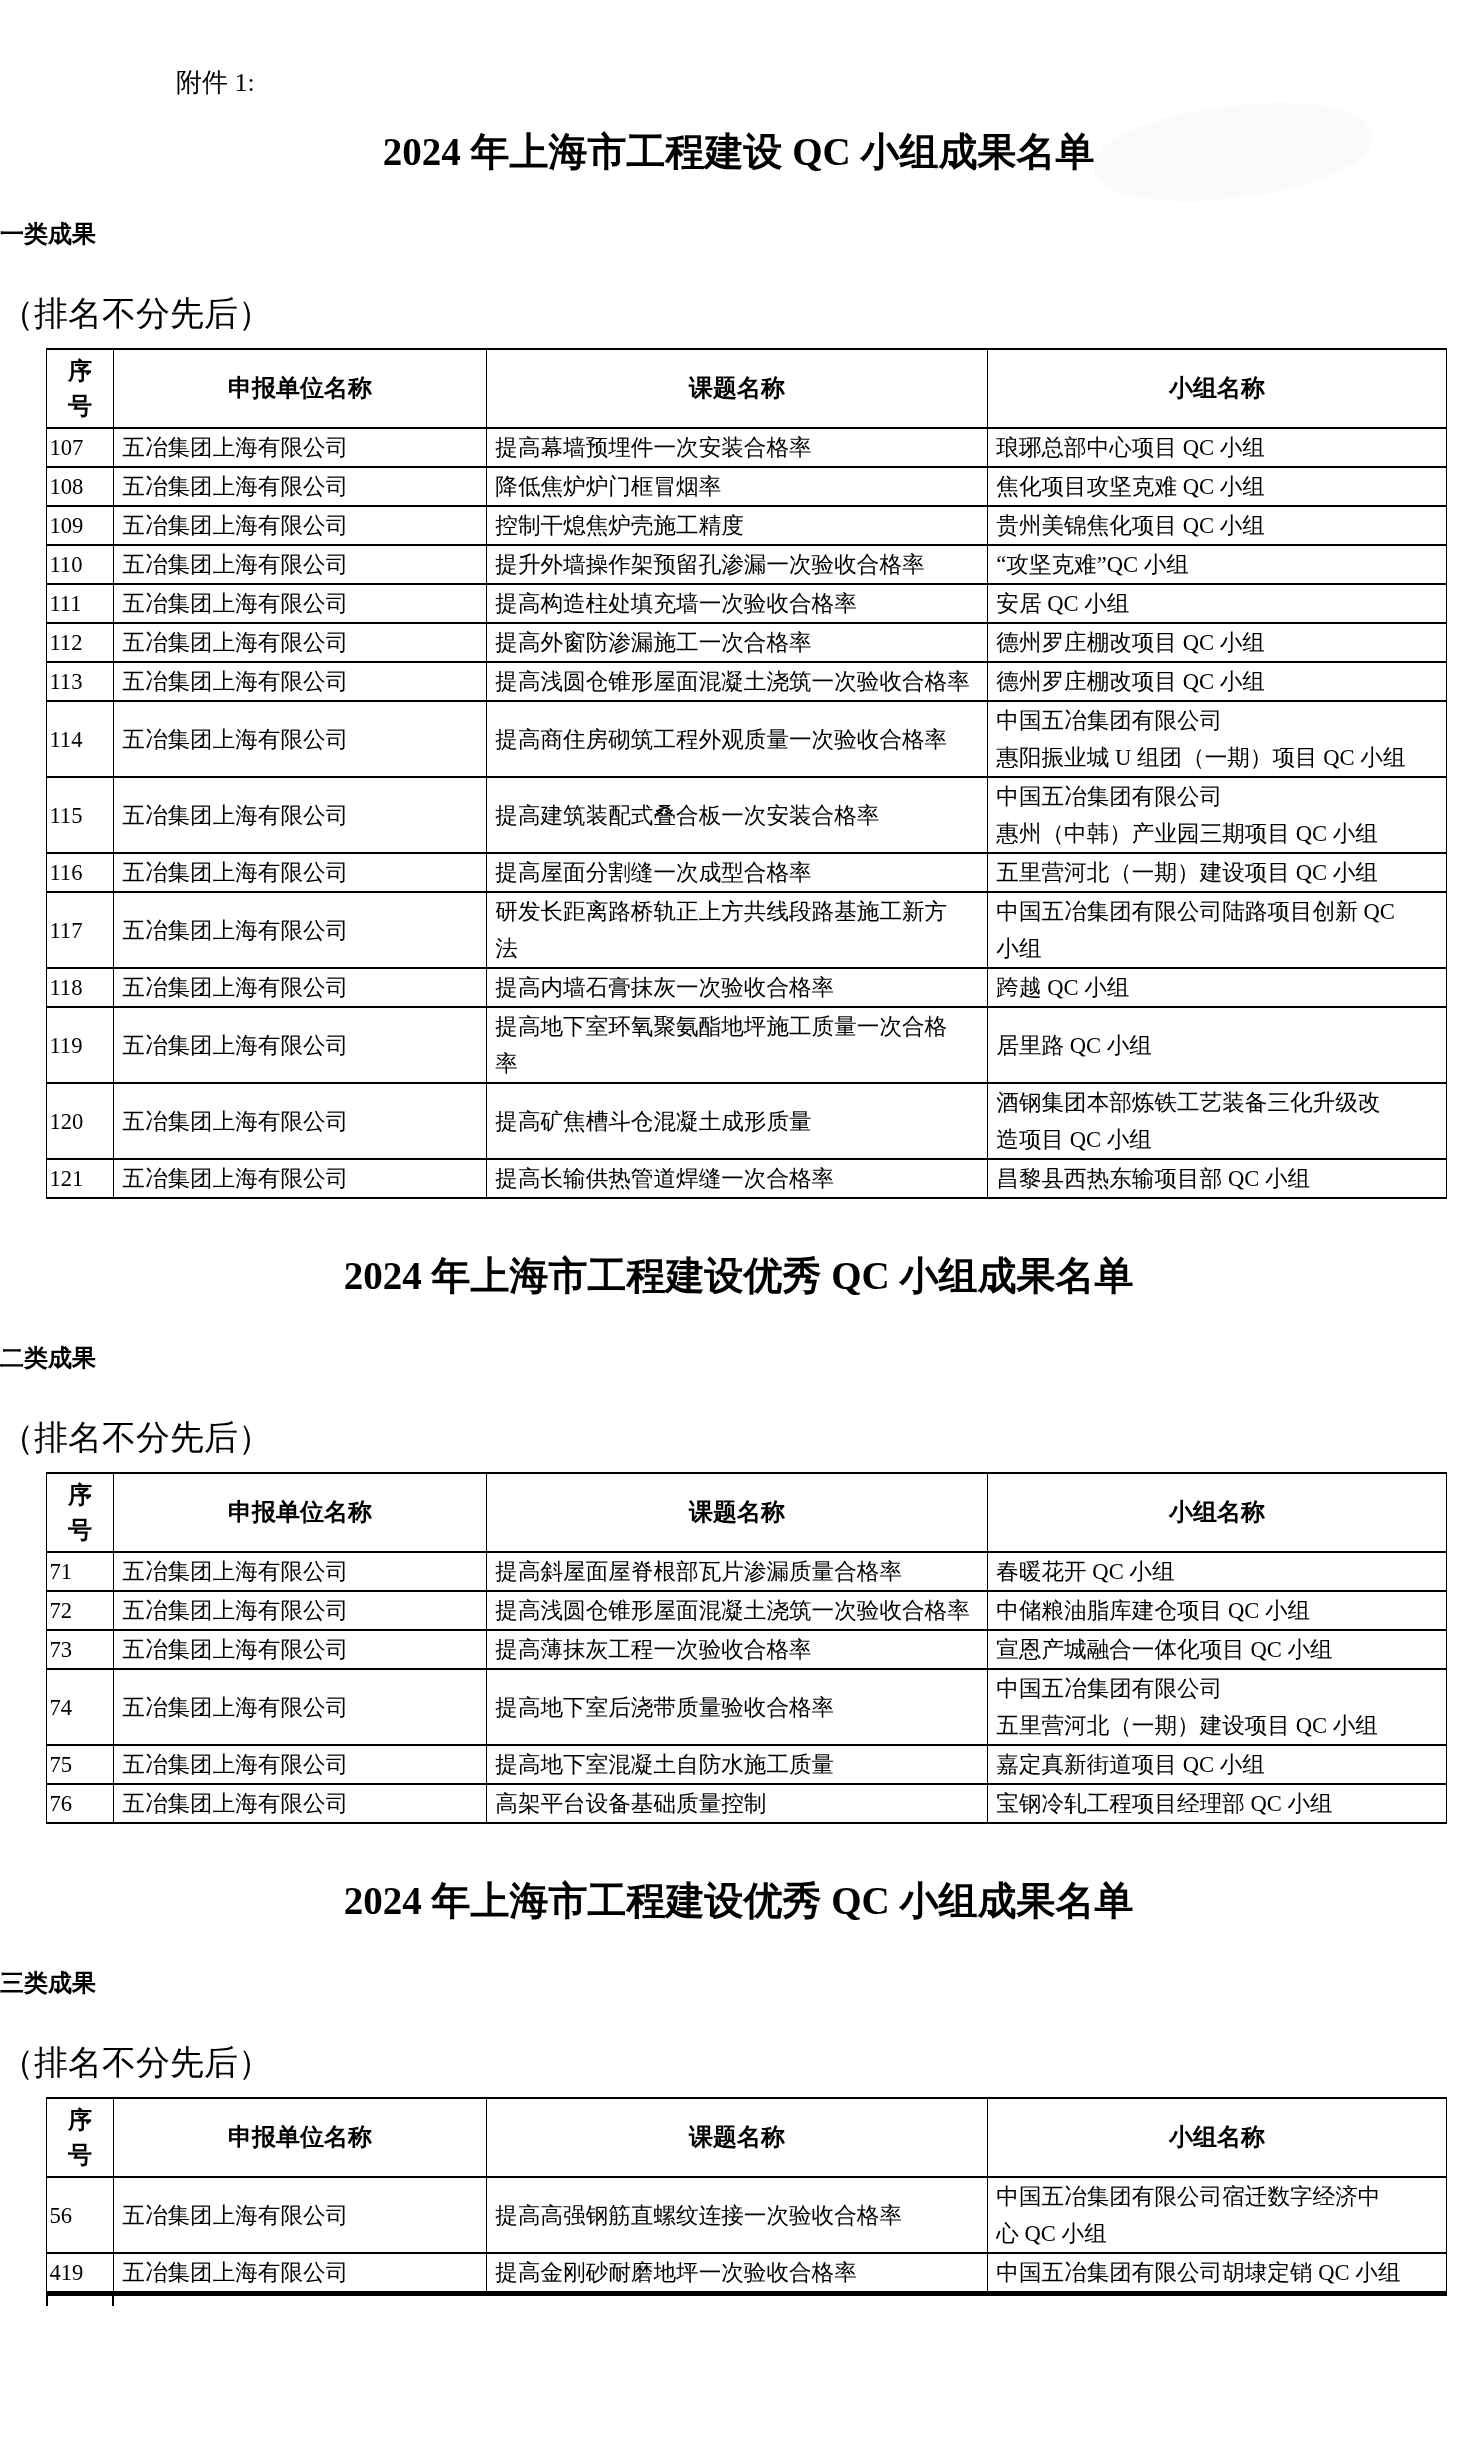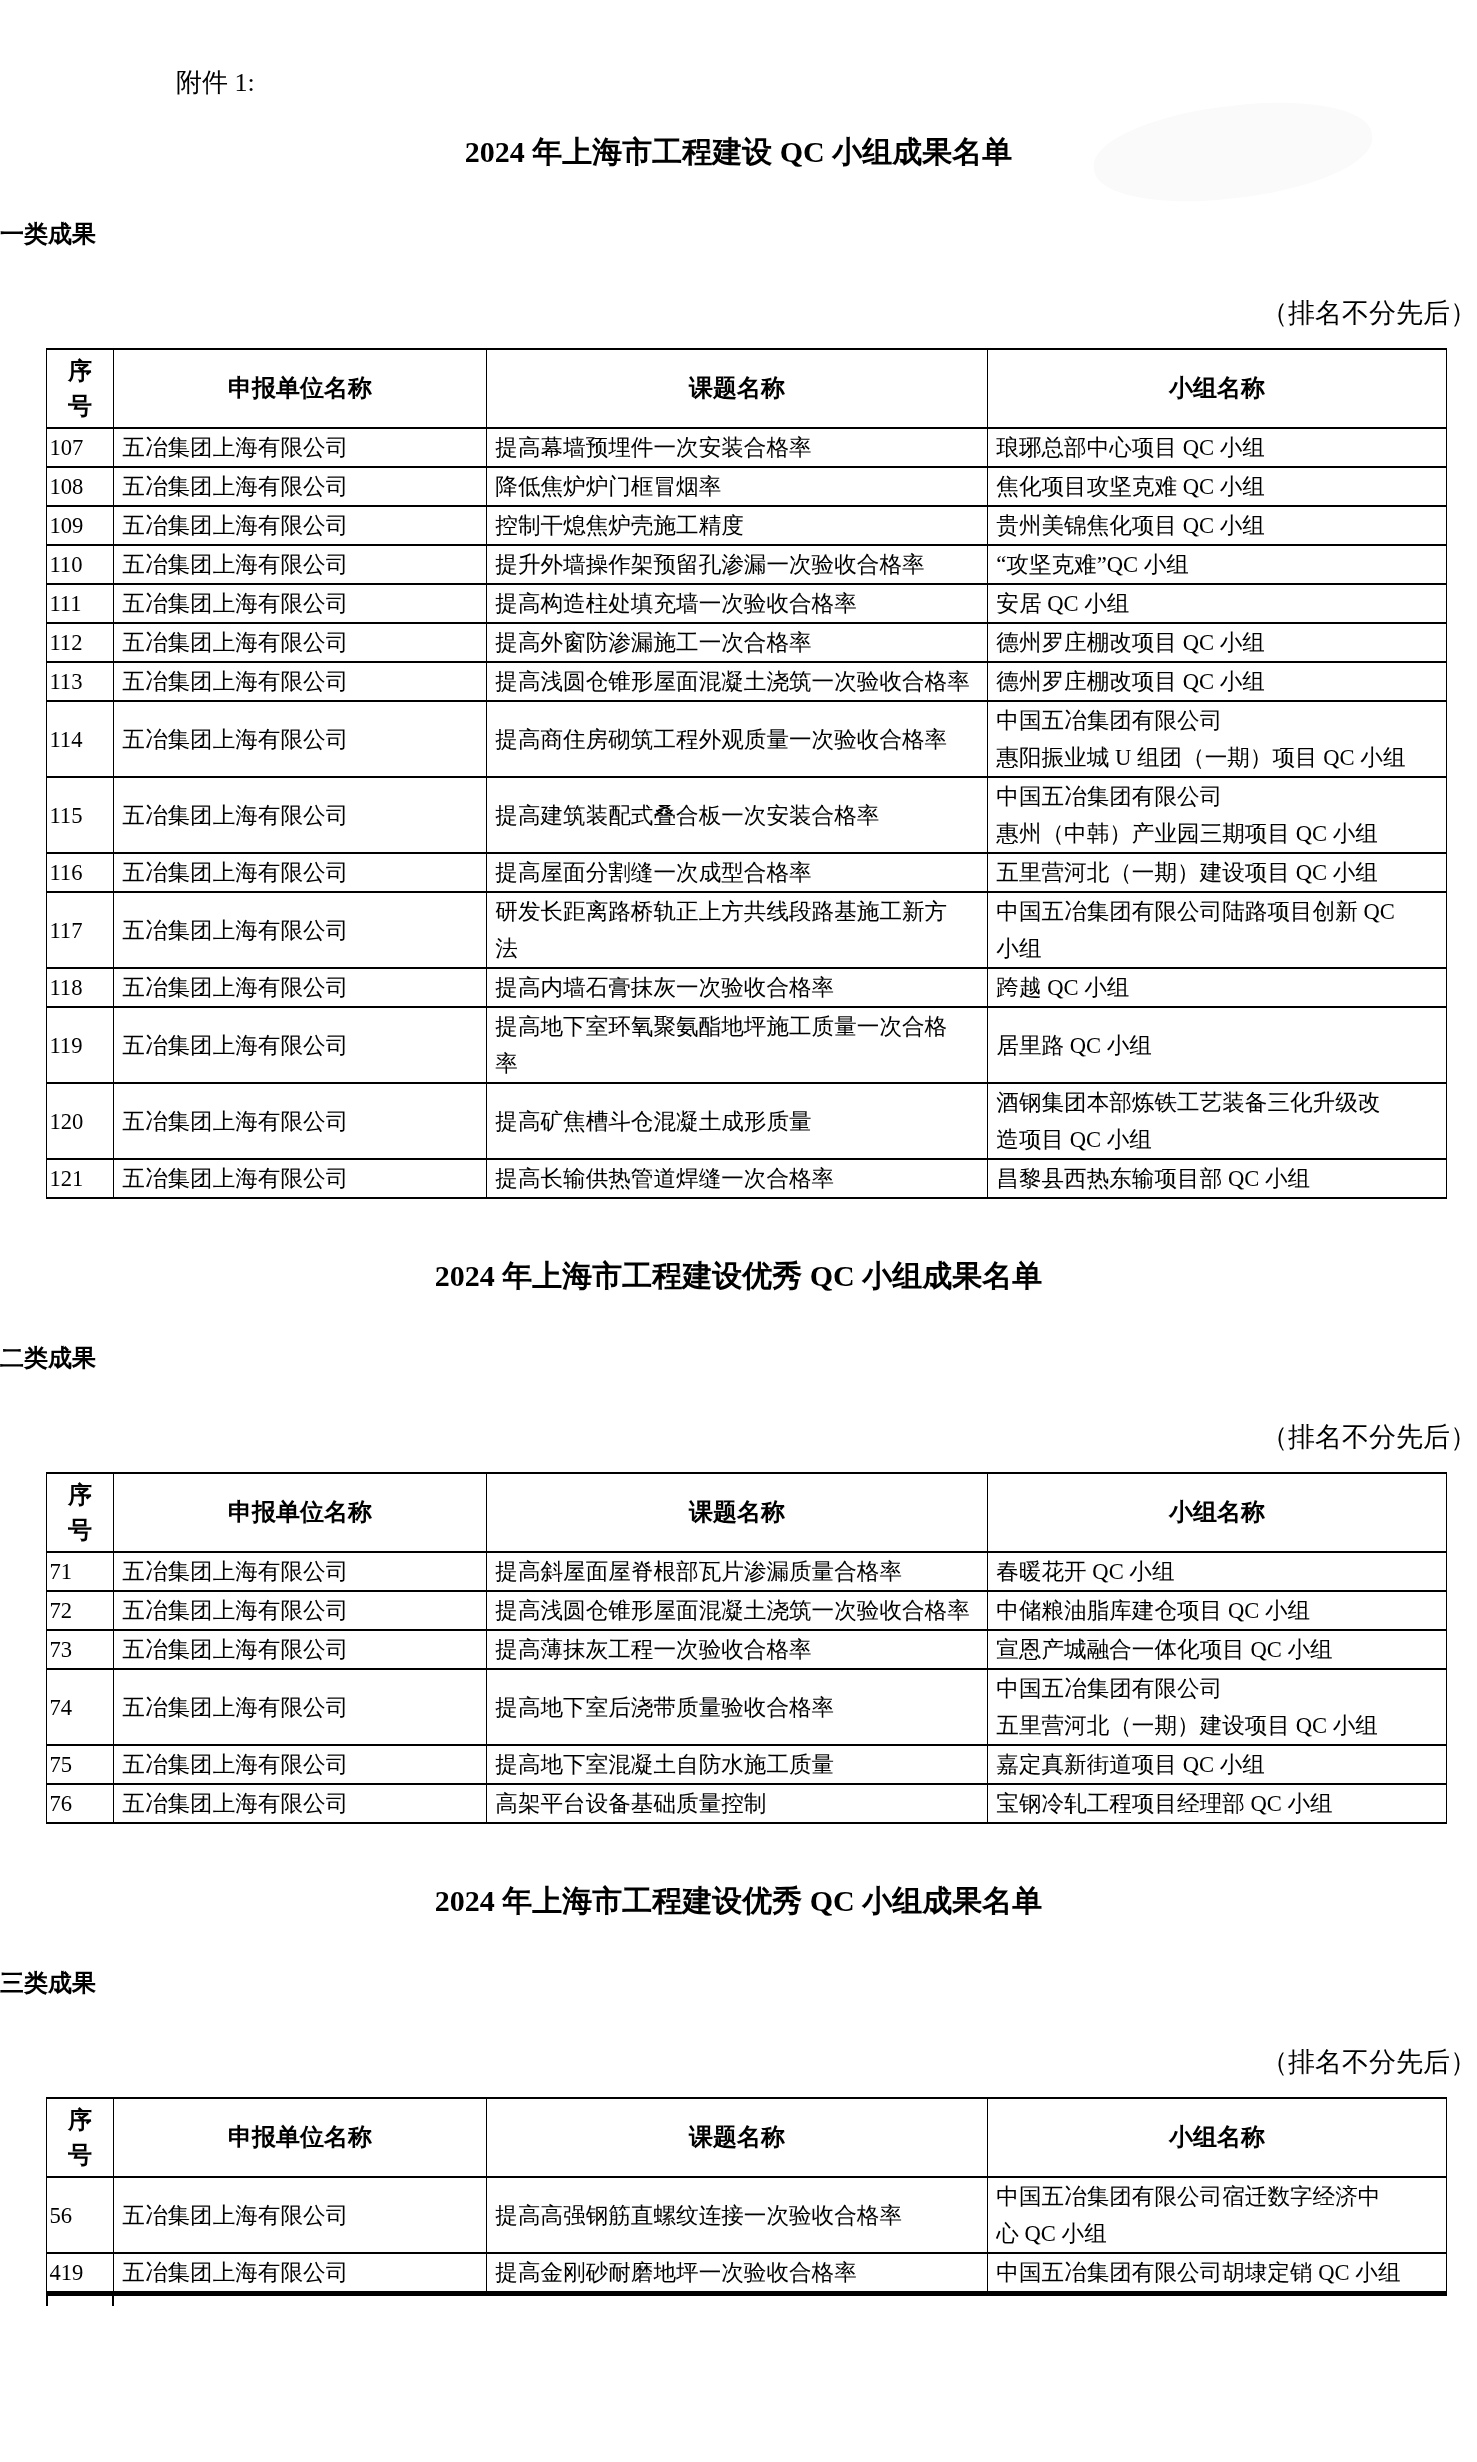--- a/index.html
+++ b/index.html
@@ -36,35 +36,35 @@
   .attachment-label {
     margin: 0 0 0 176px;
     font-size: 26px;
     line-height: 33px;
   }
   .result-section { margin-top: 0; }
   .result-section + .result-section { margin-top: 57px; }
   .section-title {
     margin: 33px 0 0 0;
     text-align: center;
-    font-size: 30px;
+    font-size: 39px;
     font-weight: bold;
     line-height: 39px;
   }
   .section-category {
     margin: 44px 0 0 0;
     text-align: left;
     font-size: 24px;
     font-weight: bold;
     line-height: 38px;
   }
   .section-note {
     margin: 44px 0 0 0;
-    text-align: right;
-    font-size: 27px;
+    text-align: left;
+    font-size: 34px;
     line-height: 33px;
   }
   table.results-table {
     margin: 18px 0 0 46px;
     width: 1400px;
     table-layout: fixed;
     border-collapse: collapse;
     border: 2.4px solid #000;
     border-left-width: 1.8px;
     border-right-width: 1.8px;

